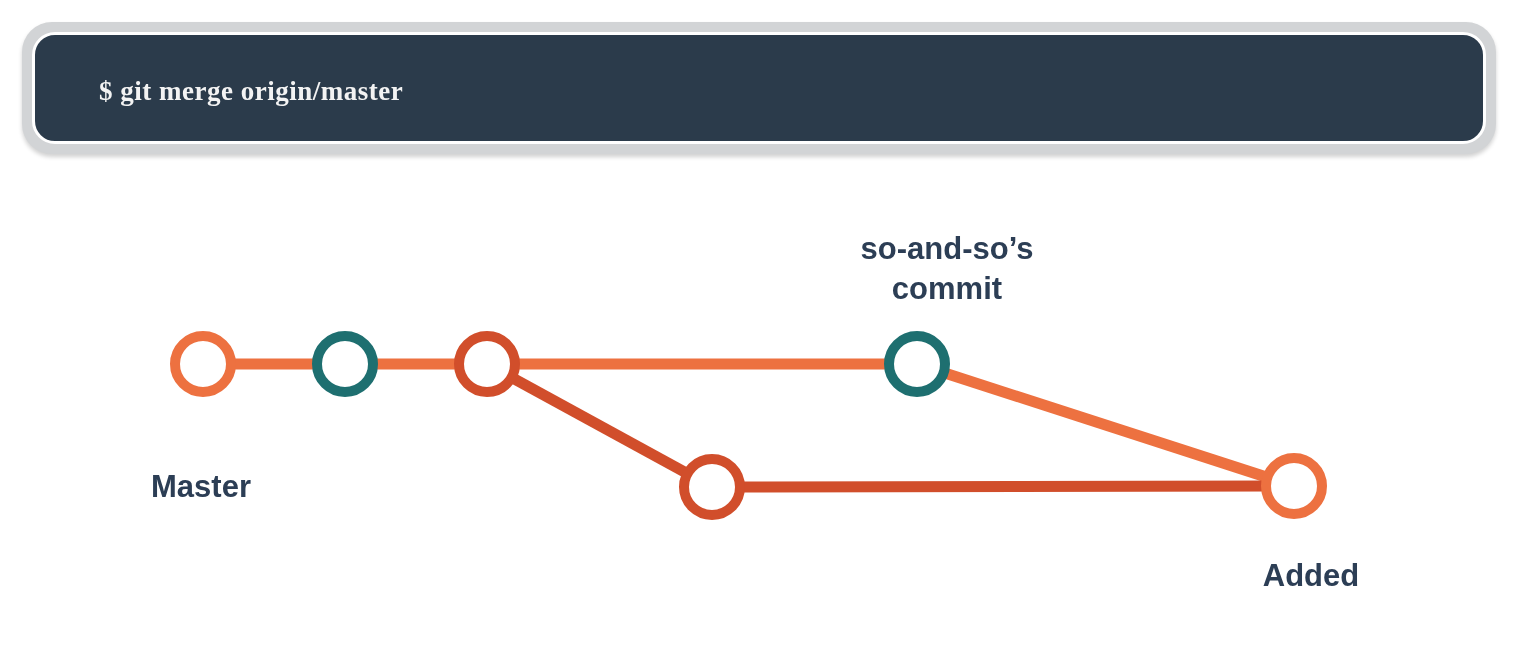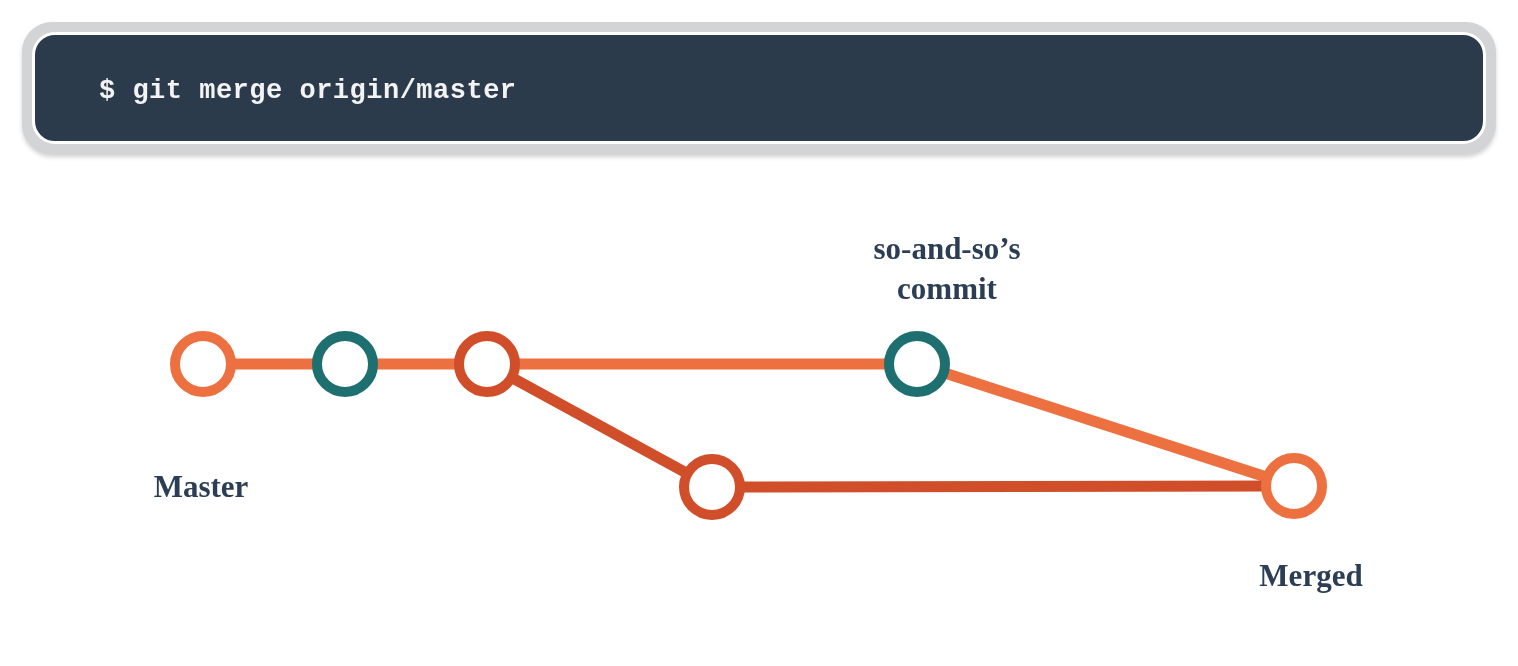--- a/index.html
+++ b/index.html
@@ -36,21 +36,21 @@
     background: var(--c-terminal-bg, #2B3B4B);
     border: 3px solid var(--c-terminal-border, #FFFFFF);
     border-radius: 23px;
     display: flex;
     align-items: center;
     box-sizing: border-box;
     padding-left: 64px;
     padding-top: 6px;
   }
   .terminal-command {
-    font-family: Liberation Mono, monospace;
+    font-family: Liberation Serif, serif;
     font-weight: bold;
     font-size: 27px;
     letter-spacing: 0.5px;
     color: var(--c-terminal-text, #F3F3F3);
     white-space: pre;
   }
   
   .graph-svg {
     position: absolute;
     left: 0;
@@ -64,21 +64,21 @@
     top: 0;
     width: 1518px;
     height: 666px;
     pointer-events: none;
   }
   .graph-label {
     position: absolute;
     transform: translateX(-50%);
     text-align: center;
     white-space: pre-line;
-    font-family: Liberation Serif, serif;
+    font-family: Liberation Sans, sans-serif;
     font-weight: bold;
     font-size: 31px;
     line-height: 40px;
     color: var(--c-label-text, #2C3E55);
   }
 </style>
 </head>
 <body>
 
 <div class="page">
@@ -105,16 +105,16 @@
         <circle cx="917" cy="364" r="28" fill="#ffffff" stroke="#1E6F70" stroke-width="10"></circle>
         <circle cx="712" cy="487" r="28" fill="#ffffff" stroke="#D14E2B" stroke-width="10"></circle>
         <circle cx="1294" cy="486" r="28" fill="#ffffff" stroke="#ED7140" stroke-width="10"></circle>
       </g>
   </svg>
 
   <div id="labels-layer" class="labels-layer">
       <div class="graph-label" style="left: 201px; top: 423px; margin-top: 44px;">Master</div>
       <div class="graph-label" style="left: 947px; top: 229px;">so-and-so’s
 commit</div>
-      <div class="graph-label" style="left: 1311px; top: 556px;">Merged</div>
+      <div class="graph-label" style="left: 1311px; top: 556px;">Added</div>
     </div>
 
 </div>
 
 </body></html>

